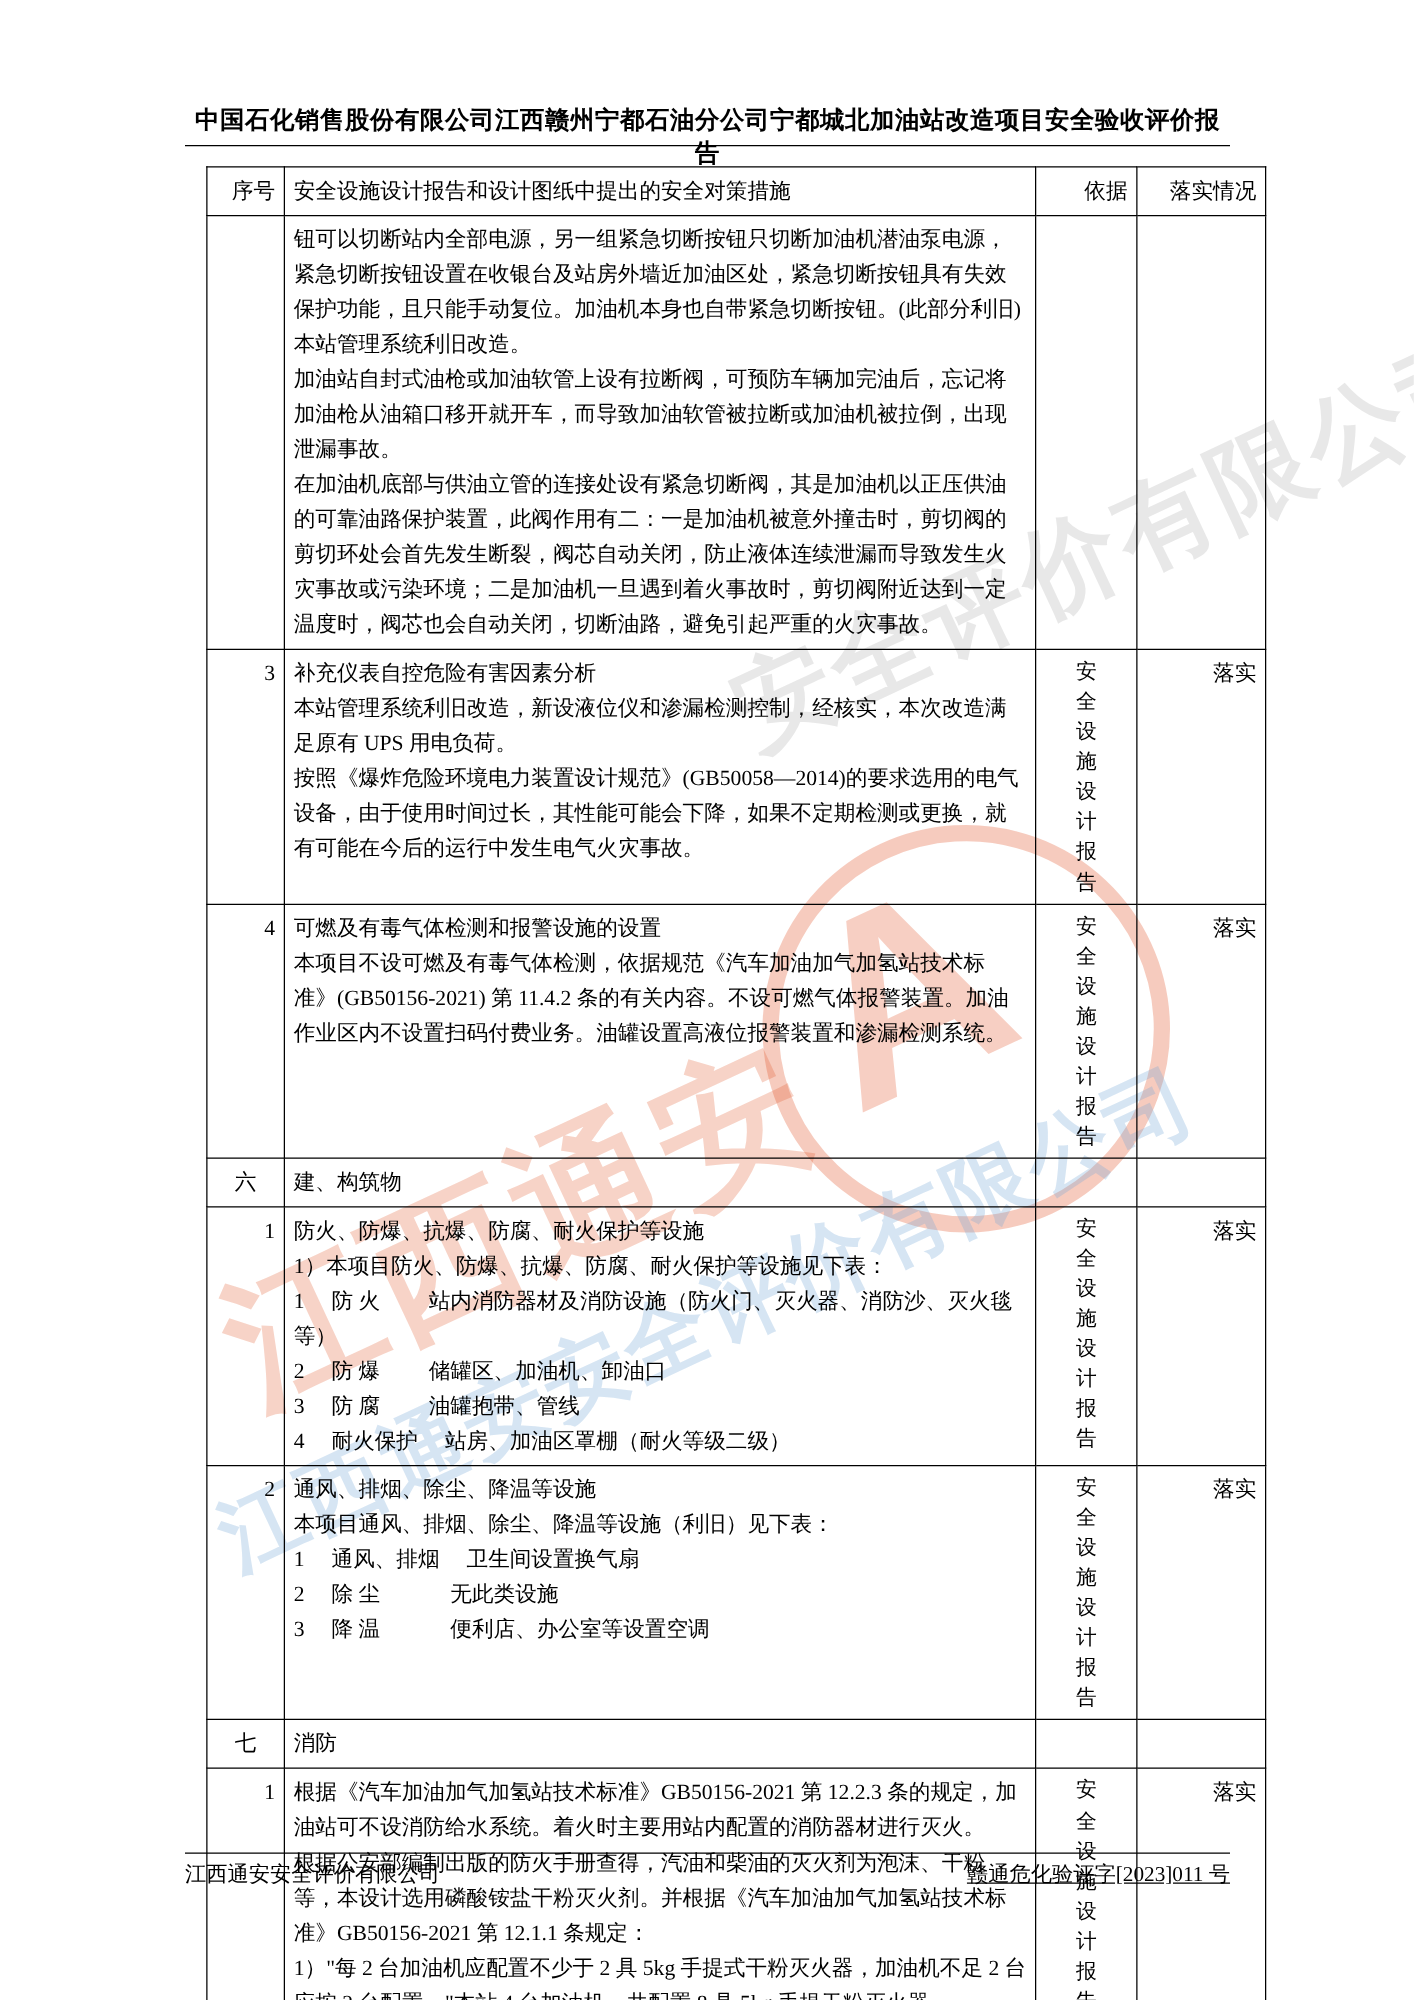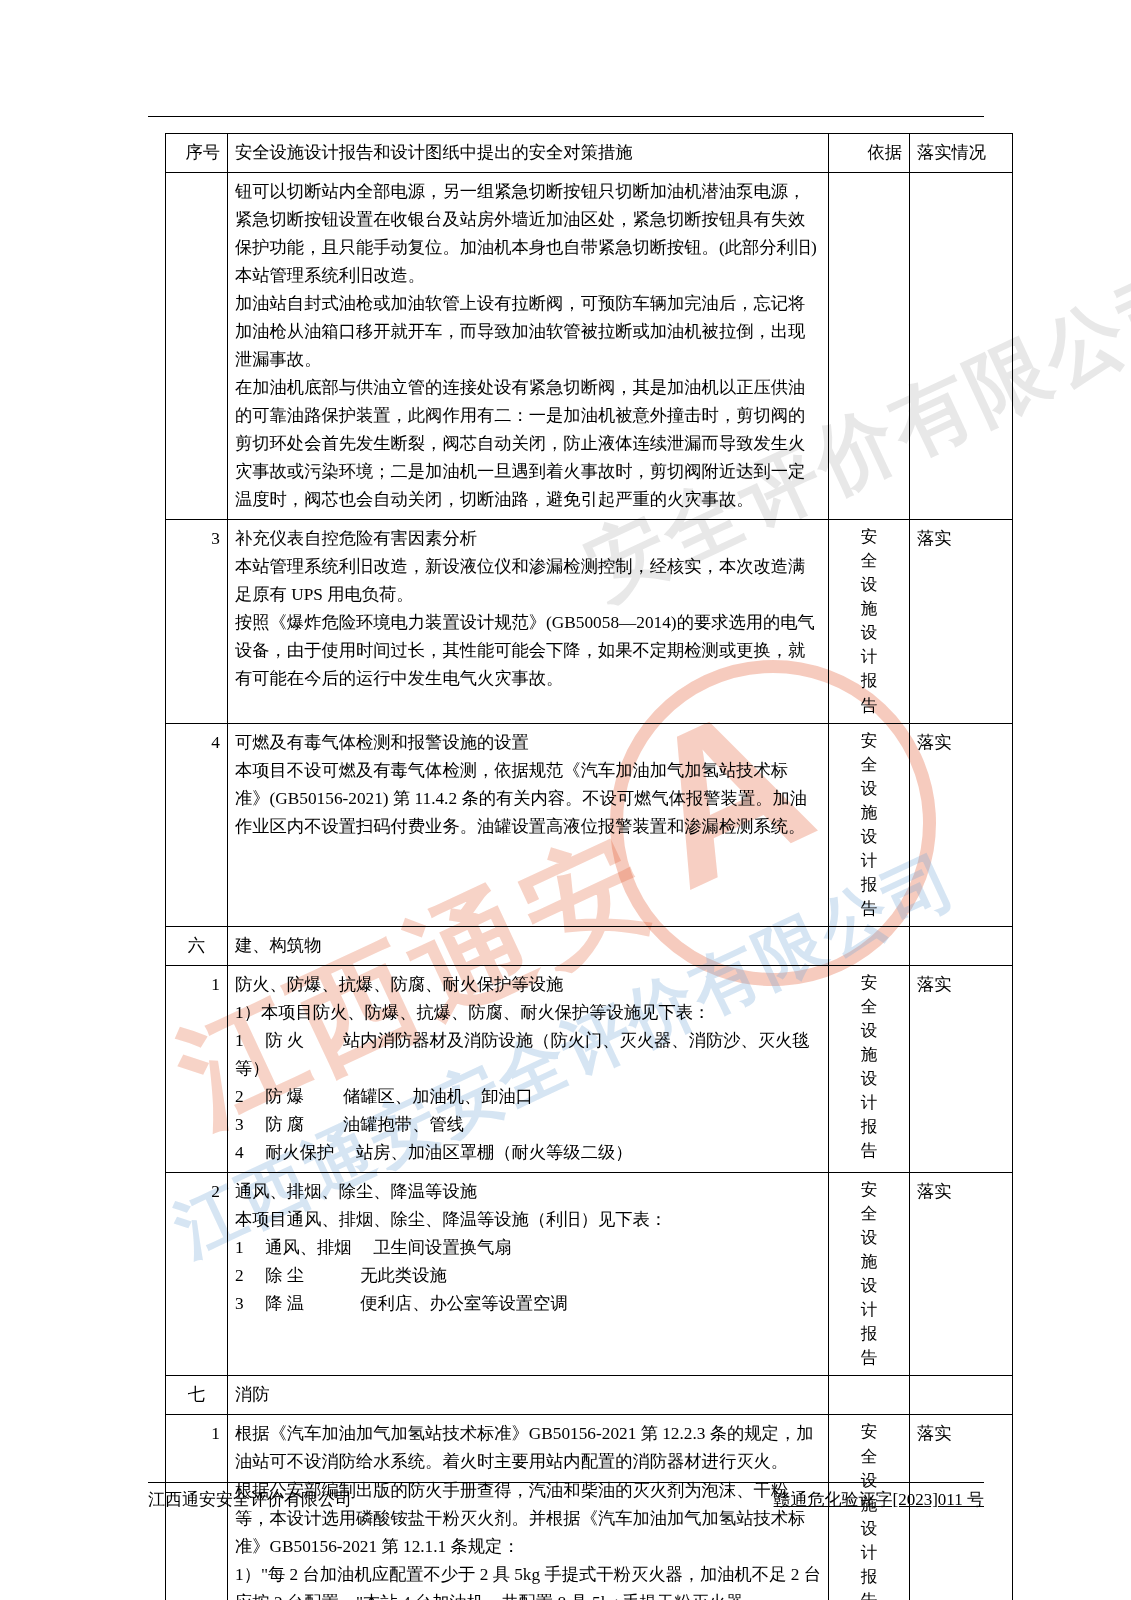--- a/index.html
+++ b/index.html
@@ -121,21 +121,21 @@
   table.main td, table.main th {
     border: 1px solid #000;
     padding: 5px 7px;
     vertical-align: top;
     font-weight: normal;
     word-break: break-all;
   }
   .col-no    { width: 47px;  text-align: right; vertical-align: middle; }
   .col-body  { width: 586px; }
   .col-basis { width: 66px;  text-align: right; }
-  .col-stat  { width: 88px;  text-align: left; vertical-align: middle; }
+  .col-stat  { width: 88px;  text-align: right; vertical-align: middle; }
 
   thead td { vertical-align: middle; padding: 6px 4px; }
 
   .basis-cell {
     text-align: center;
     vertical-align: middle;
     line-height: 1.45;
     font-size: 16.6px;
     letter-spacing: 0;
   }
@@ -175,20 +175,21 @@
 <div class="page">
 
   <div class="watermark">
     <div class="wm-ring"></div>
     <div class="wm-letter">A</div>
     <div class="wm-text3">安全评价有限公司</div>
     <div class="wm-text2">江西通安安全评价有限公司</div>
     <div class="wm-text">江西通安</div>
   </div>
 
+  <div class="doc-header">中国石化销售股份有限公司江西赣州宁都石油分公司宁都城北加油站改造项目安全验收评价报告</div>
   <div class="header-rule"></div>
 
   <table class="main">
     <thead>
       <tr>
         <td class="col-no">序号</td>
         <td class="col-body">安全设施设计报告和设计图纸中提出的安全对策措施</td>
         <td class="col-basis">依据</td>
         <td class="col-stat">落实情况</td>
       </tr>

